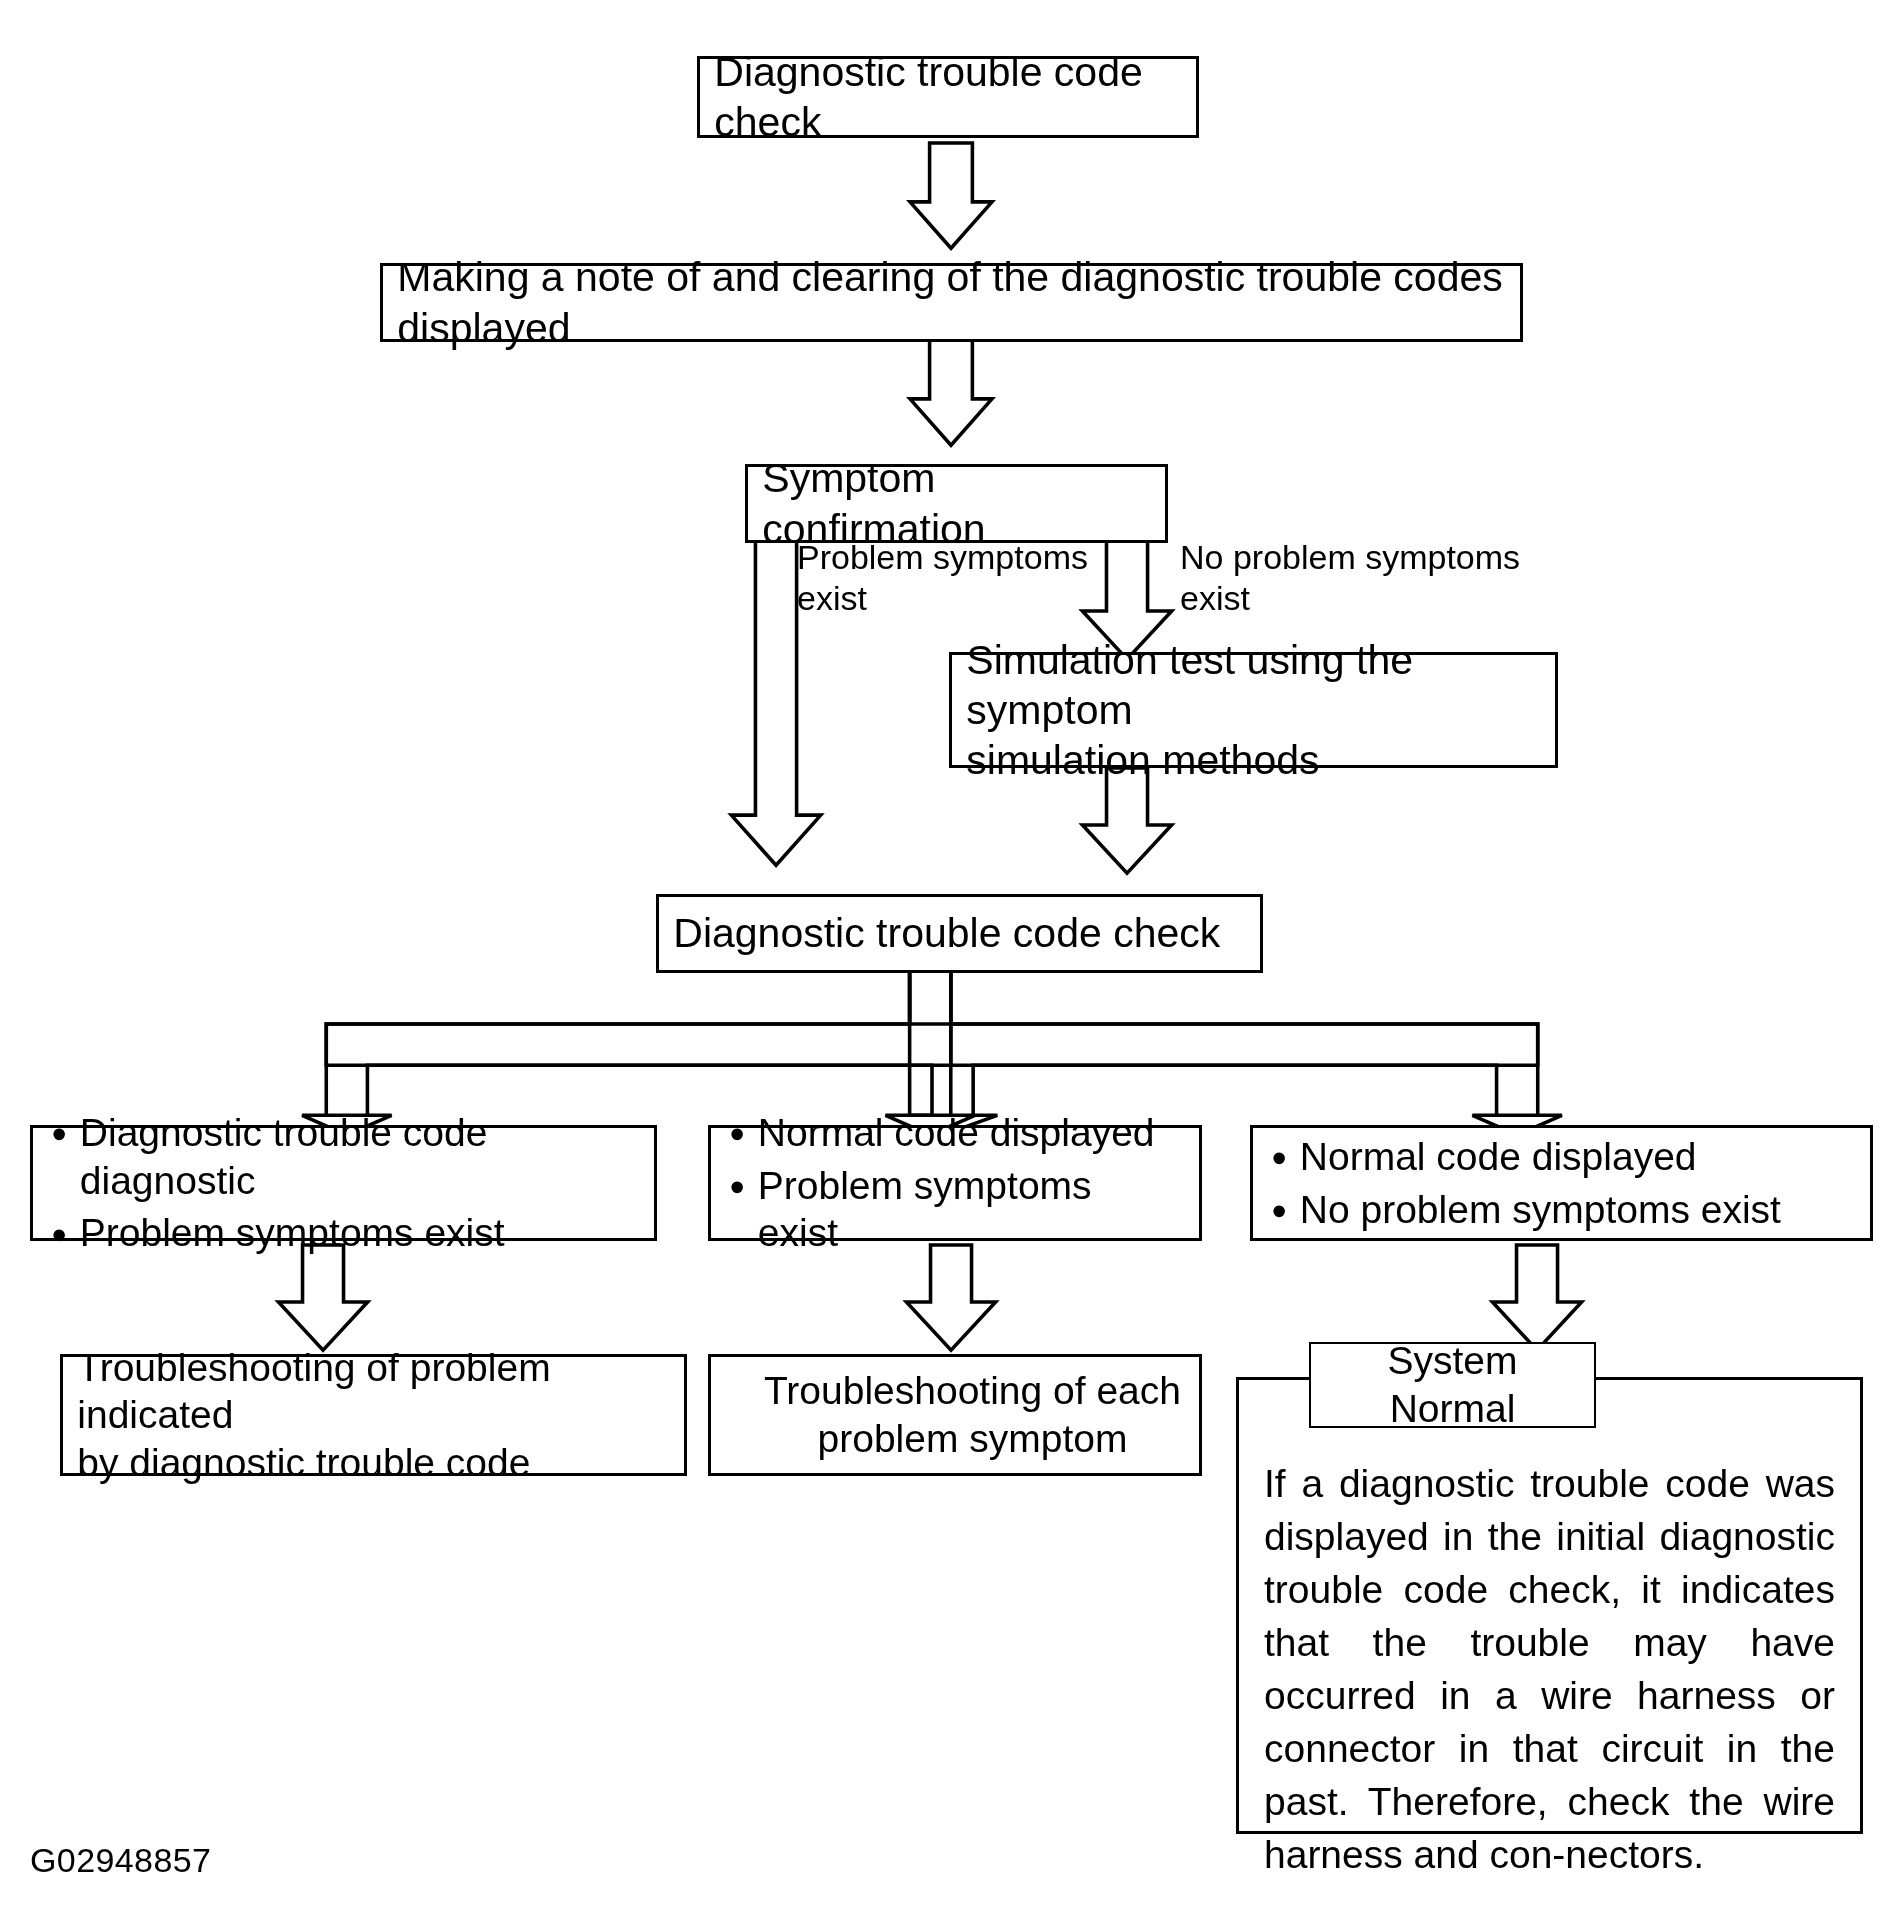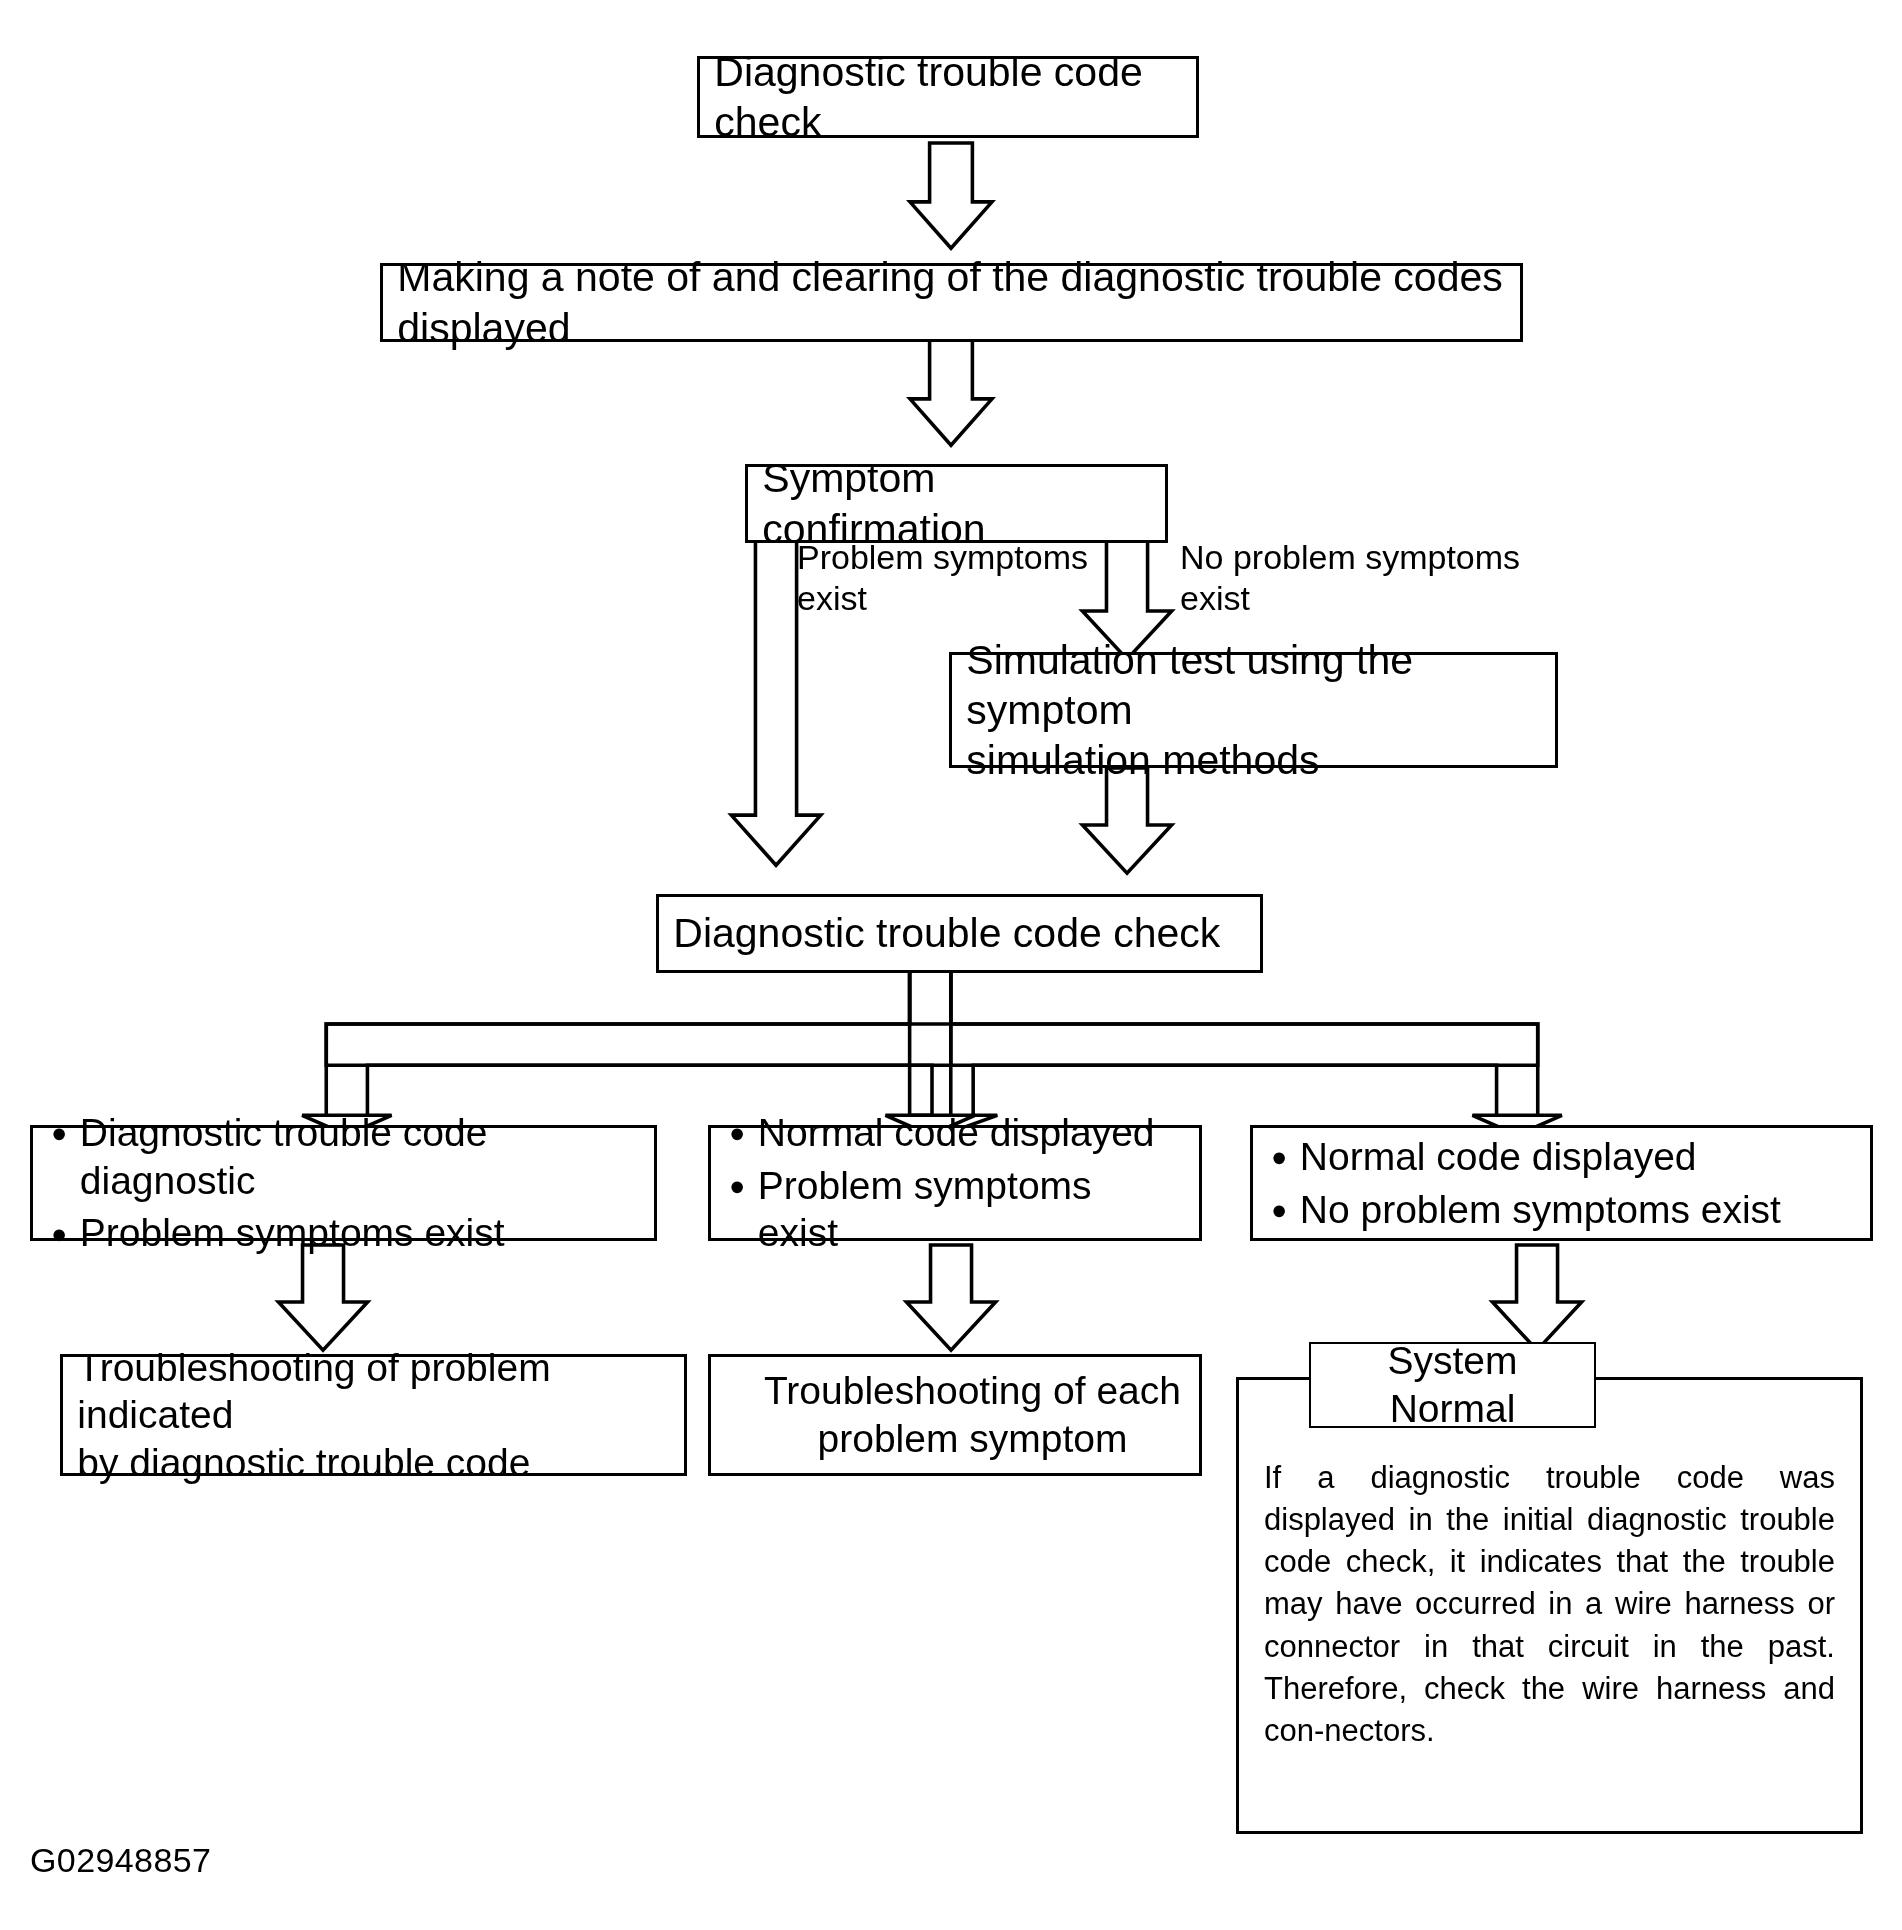--- a/index.html
+++ b/index.html
@@ -68,21 +68,21 @@
 
   
   .note-panel {
     position: absolute;
     box-sizing: border-box;
     border: 3.6px solid #000000;
     background: #ffffff;
     z-index: 2;
   }
   .note-panel .note-body {
-    font-size: 31px;
+    font-size: 39px;
     line-height: 1.36;
     padding: 77px 25px 18px 25px;
     text-align: justify;
     white-space: pre-line;
   }
 
   
   .arrow {
     position: absolute;
     z-index: 1;

